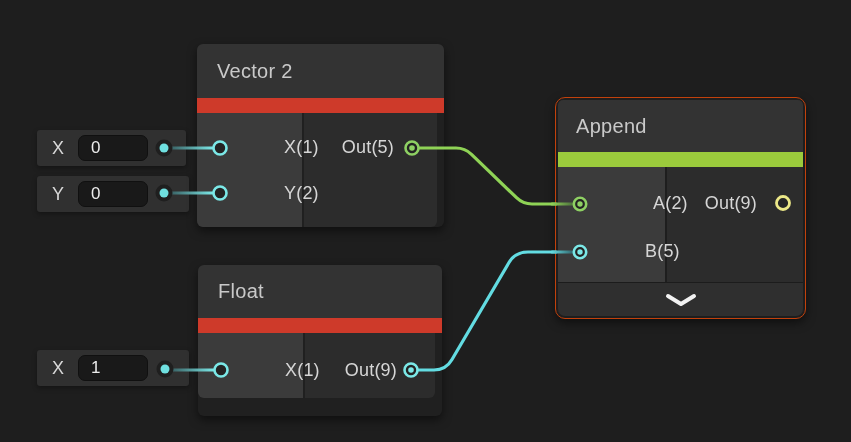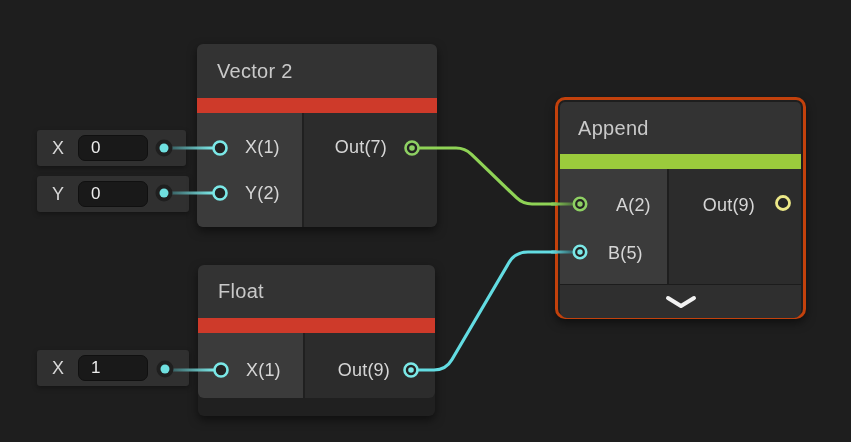--- a/index.html
+++ b/index.html
@@ -10,54 +10,55 @@
     -webkit-font-smoothing:antialiased;
   }
   #canvas{
     position:relative;width:851px;height:442px;
     background:#1e1e1e;
   }
   
   .node{
     position:absolute;background:#202020;border-radius:6px;
     box-shadow:0 4px 10px rgba(0,0,0,.5);
+    padding-left:7px;
   }
   .node-header{
     position:absolute;left:0;top:0;right:0;background:#333333;
     border-radius:6px 6px 0 0;
   }
   .node-title{
     position:absolute;left:20px;top:0;color:#c9c9c9;font-size:20px;
     letter-spacing:.3px;white-space:nowrap;
   }
   .type-bar{position:absolute;left:0;right:0;height:15px;}
   .section-left{position:absolute;background:#3b3b3b;}
   .section-right{position:absolute;background:#2c2c2c;}
   .port-label{
     position:absolute;color:#d6d6d6;font-size:18px;line-height:22px;
-    white-space:nowrap;letter-spacing:.2px;
+    white-space:nowrap;letter-spacing:.2px;margin-left:39px;
   }
   
   #node-vector2{left:197px;top:44px;width:240px;height:183px;}
   #node-vector2 .node-header{height:54px;}
   #node-vector2 .node-title{line-height:54px;}
   #node-vector2 .type-bar{top:54px;}
   #node-vector2 .section-left{left:0;top:69px;width:105px;height:114px;border-radius:0 0 0 6px;}
   #node-vector2 .section-right{left:107px;top:69px;width:133px;height:114px;border-radius:0 0 6px 0;}
   
   #node-float{left:198px;top:265px;width:237px;height:151px;}
   #node-float .node-header{height:53px;}
   #node-float .node-title{line-height:53px;}
   #node-float .type-bar{top:53px;}
   #node-float .section-left{left:0;top:68px;width:105px;height:65px;border-radius:0 0 0 6px;}
   #node-float .section-right{left:107px;top:68px;width:130px;height:65px;border-radius:0 0 6px 0;}
   
   #node-append{
     left:555px;top:97px;width:251px;height:222px;box-sizing:border-box;
-    border:3px solid #c2410c;border-radius:10px;background:#1e1e1e;
+    border:1px solid #c2410c;border-radius:10px;background:#1e1e1e;
   }
   #node-append .node-header{left:2px;right:2px;top:2px;height:52px;border-radius:5px 5px 0 0;}
   #node-append .node-title{left:18px;line-height:52px;}
   #node-append .type-bar{left:2px;right:2px;top:54px;}
   #node-append .section-left{left:2px;top:69px;width:107px;height:115px;}
   #node-append .section-right{left:111px;right:2px;top:69px;height:115px;}
   #node-append .node-footer{
     position:absolute;left:2px;right:2px;top:184px;height:33px;
     background:#2f2f2f;border-top:1px solid #1c1c1c;border-radius:0 0 7px 7px;
     display:flex;align-items:center;justify-content:center;
@@ -103,21 +104,21 @@
 
   <div class="node" id="node-vector2">
     <div class="node-header">
       <div class="node-title">Vector 2</div>
     </div>
     <div class="type-bar" style="background:#ce3a2a"></div>
     <div class="section-left"></div>
     <div class="section-right"></div>
     <div class="port-label" style="left:48px;top:92px">X(1)</div>
     <div class="port-label" style="left:48px;top:138px">Y(2)</div>
-    <div class="port-label" style="right:50px;top:92px">Out(7)</div>
+    <div class="port-label" style="right:50px;top:92px">Out(5)</div>
   </div>
 
   <div class="node" id="node-float">
     <div class="node-header">
       <div class="node-title">Float</div>
     </div>
     <div class="type-bar" style="background:#ce3a2a"></div>
     <div class="section-left"></div>
     <div class="section-right"></div>
     <div class="port-label" style="left:48px;top:94px">X(1)</div>

